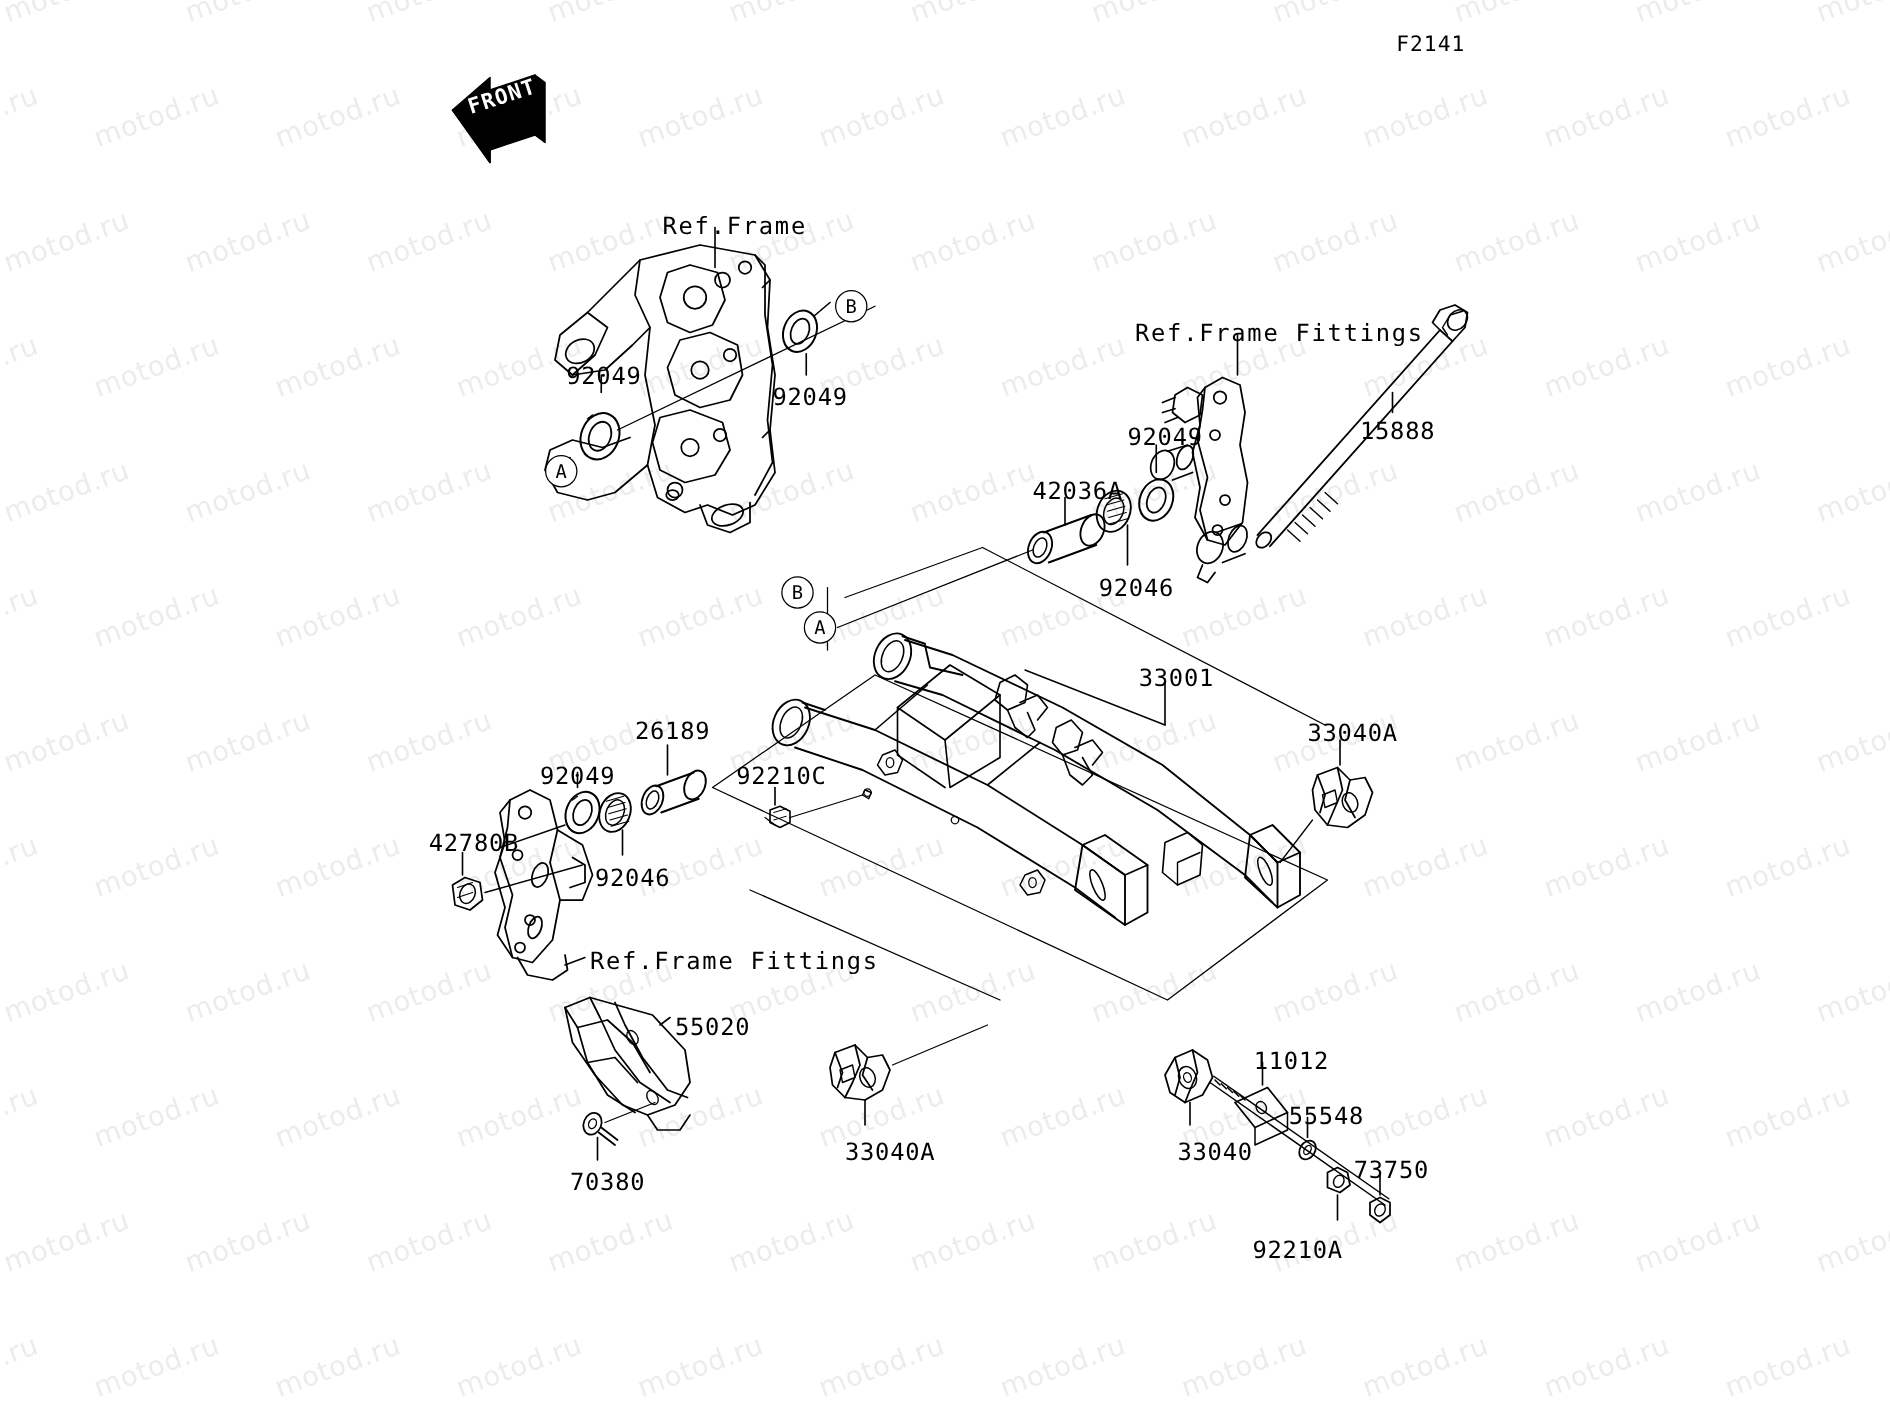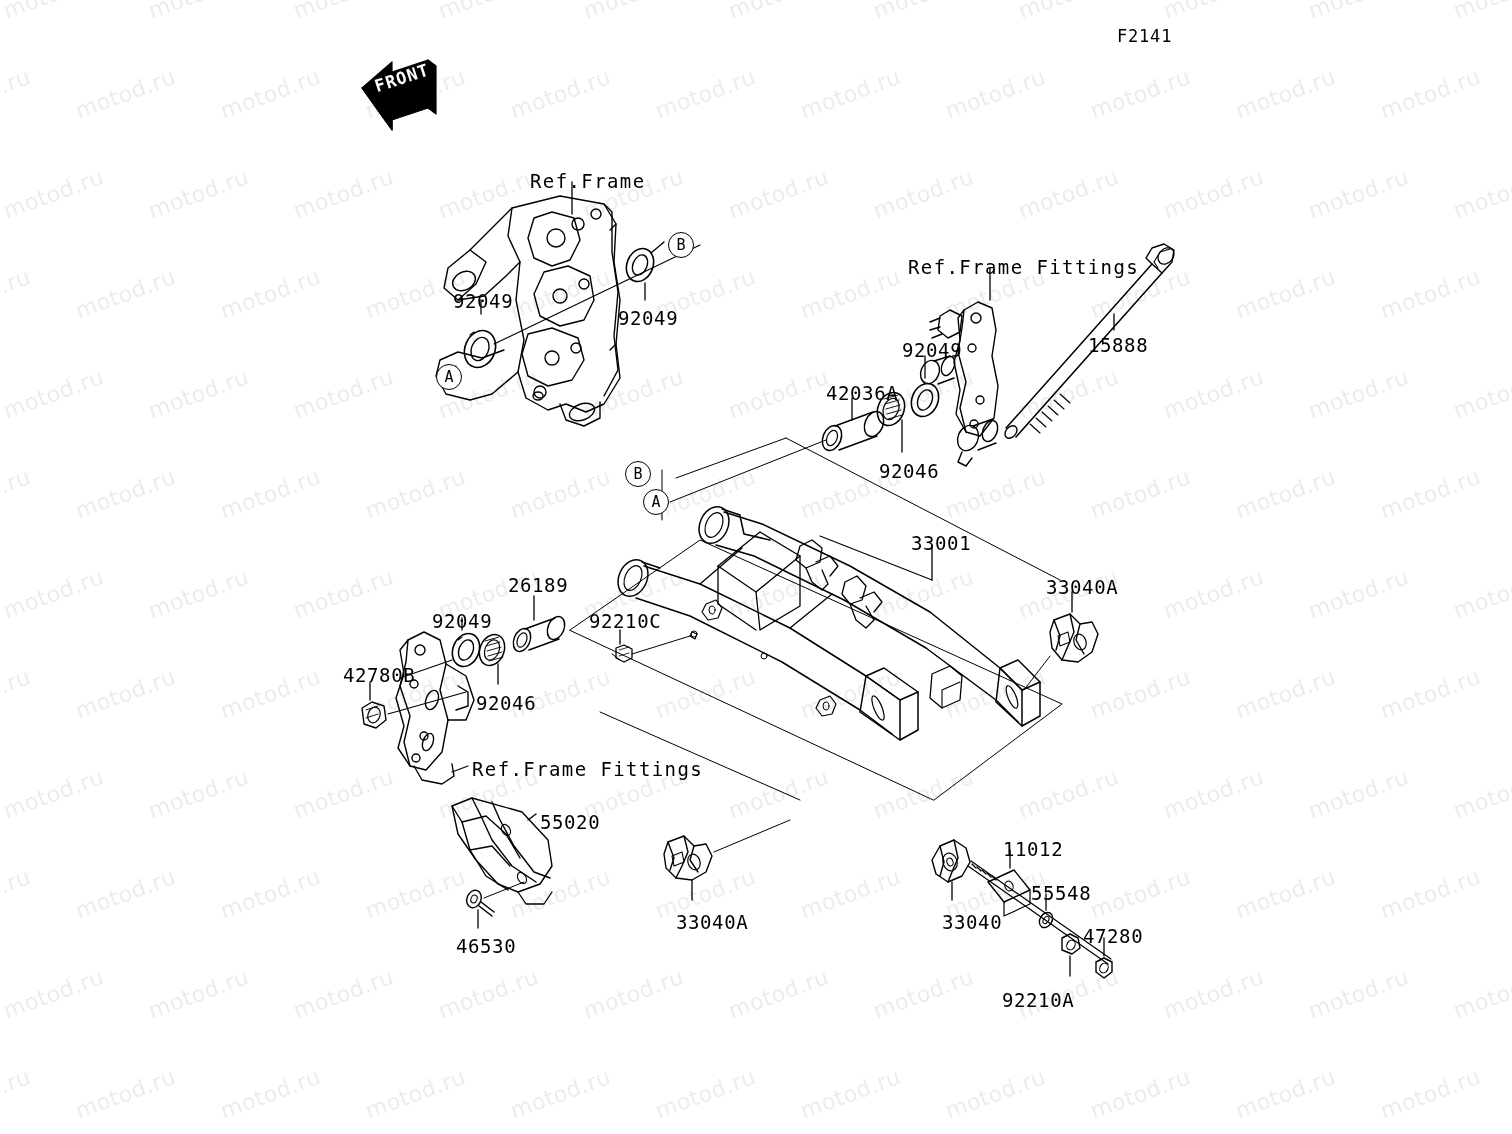--- a/index.html
+++ b/index.html
@@ -619,22 +619,22 @@
       <div class="lbl" style="left: 432px; top: 612px;">92049</div>
       <div class="lbl" style="left: 589px; top: 612px;">92210C</div>
       <div class="lbl" style="left: 343px; top: 666px;">42780B</div>
       <div class="lbl" style="left: 476px; top: 694px;">92046</div>
       <div class="lbl ref" style="left: 472px; top: 760px;">Ref.Frame Fittings</div>
       <div class="lbl" style="left: 540px; top: 813px;">55020</div>
       <div class="lbl" style="left: 1003px; top: 840px;">11012</div>
       <div class="lbl" style="left: 1031px; top: 884px;">55548</div>
       <div class="lbl" style="left: 676px; top: 913px;">33040A</div>
       <div class="lbl" style="left: 942px; top: 913px;">33040</div>
-      <div class="lbl" style="left: 1083px; top: 927px;">47280</div>
-      <div class="lbl" style="left: 456px; top: 937px;">46530</div>
+      <div class="lbl" style="left: 1083px; top: 927px;">73750</div>
+      <div class="lbl" style="left: 456px; top: 937px;">70380</div>
       <div class="lbl" style="left: 1002px; top: 991px;">92210A</div>
       <div class="callout" style="left: 436px; top: 364px;">A</div>
       <div class="callout" style="left: 668px; top: 232px;">B</div>
       <div class="callout" style="left: 625px; top: 461px;">B</div>
       <div class="callout" style="left: 643px; top: 489px;">A</div>
     </div>
 
 </div>
 
 </body></html>

